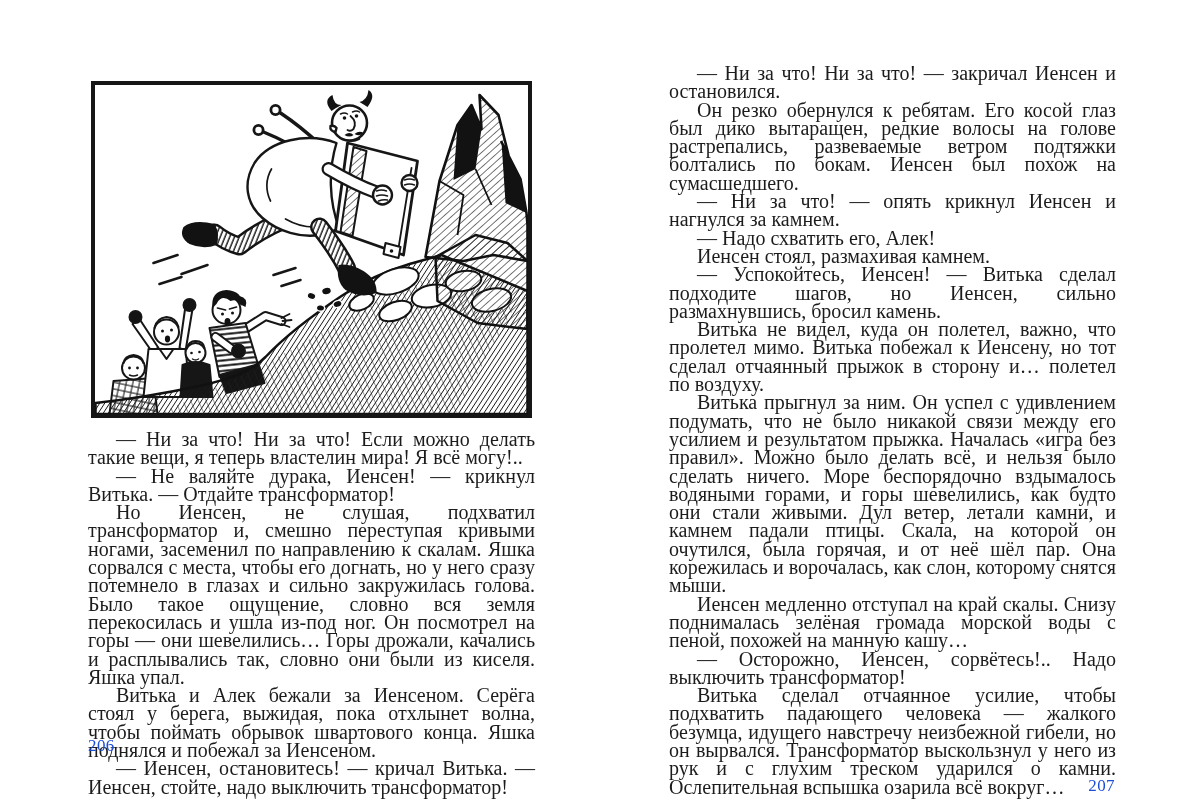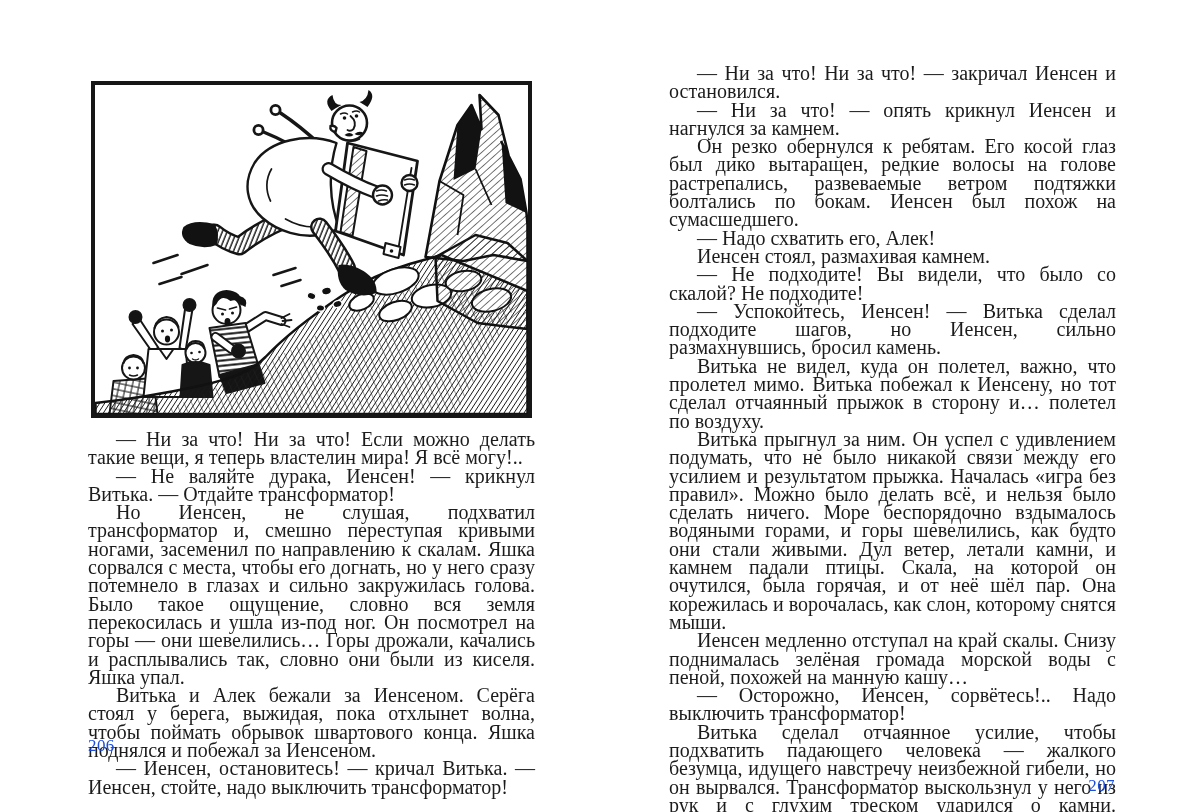--- a/index.html
+++ b/index.html
@@ -224,25 +224,24 @@
         <p class="para">Витька и Алек бежали за Иенсеном. Серёга стоял у берега, выжидая, пока отхлынет волна, чтобы поймать обрывок швартового конца. Яшка поднялся и побежал за Иенсеном.</p>
         <p class="para">— Иенсен, остановитесь! — кричал Витька. — Иенсен, стойте, надо выключить трансформатор!</p>
       </div>
 
     <div class="page-number pn-left">206</div>
   </div>
 
   <div class="page page-right">
     <div class="text-col">
         <p class="para">— Ни за что! Ни за что! — закричал Иенсен и остановился.</p>
+        <p class="para">Он резко обернулся к ребятам. Его косой глаз был дико вытаращен, редкие волосы на голове растрепались, развеваемые ветром подтяжки болтались по бокам. Иенсен был похож на сумасшедшего.</p>
         <p class="para">— Ни за что! — опять крикнул Иенсен и нагнулся за камнем.</p>
-        <p class="para">Он резко обернулся к ребятам. Его косой глаз был дико вытаращен, редкие волосы на голове растрепались, развеваемые ветром подтяжки болтались по бокам. Иенсен был похож на сумасшедшего.</p>
         <p class="para">— Надо схватить его, Алек!</p>
         <p class="para">Иенсен стоял, размахивая камнем.</p>
-        <p class="para">— Не подходите! Вы видели, что было со скалой? Не подходите!</p>
         <p class="para">— Успокойтесь, Иенсен! — Витька сделал подходите шагов, но Иенсен, сильно размахнувшись, бросил камень.</p>
         <p class="para">Витька не видел, куда он полетел, важно, что пролетел мимо. Витька побежал к Иенсену, но тот сделал отчаянный прыжок в сторону и… полетел по воздуху.</p>
         <p class="para">Витька прыгнул за ним. Он успел с удивлением подумать, что не было никакой связи между его усилием и результатом прыжка. Началась «игра без правил». Можно было делать всё, и нельзя было сделать ничего. Море беспорядочно вздымалось водяными горами, и горы шевелились, как будто они стали живыми. Дул ветер, летали камни, и камнем падали птицы. Скала, на которой он очутился, была горячая, и от неё шёл пар. Она корежилась и ворочалась, как слон, которому снятся мыши.</p>
         <p class="para">Иенсен медленно отступал на край скалы. Снизу поднималась зелёная громада морской воды с пеной, похожей на манную кашу…</p>
         <p class="para">— Осторожно, Иенсен, сорвётесь!.. Надо выключить трансформатор!</p>
         <p class="para">Витька сделал отчаянное усилие, чтобы подхватить падающего человека — жалкого безумца, идущего навстречу неизбежной гибели, но он вырвался. Трансформатор выскользнул у него из рук и с глухим треском ударился о камни. Ослепительная вспышка озарила всё вокруг…</p>
       </div>
 
     <div class="page-number pn-right">207</div>
   </div>

